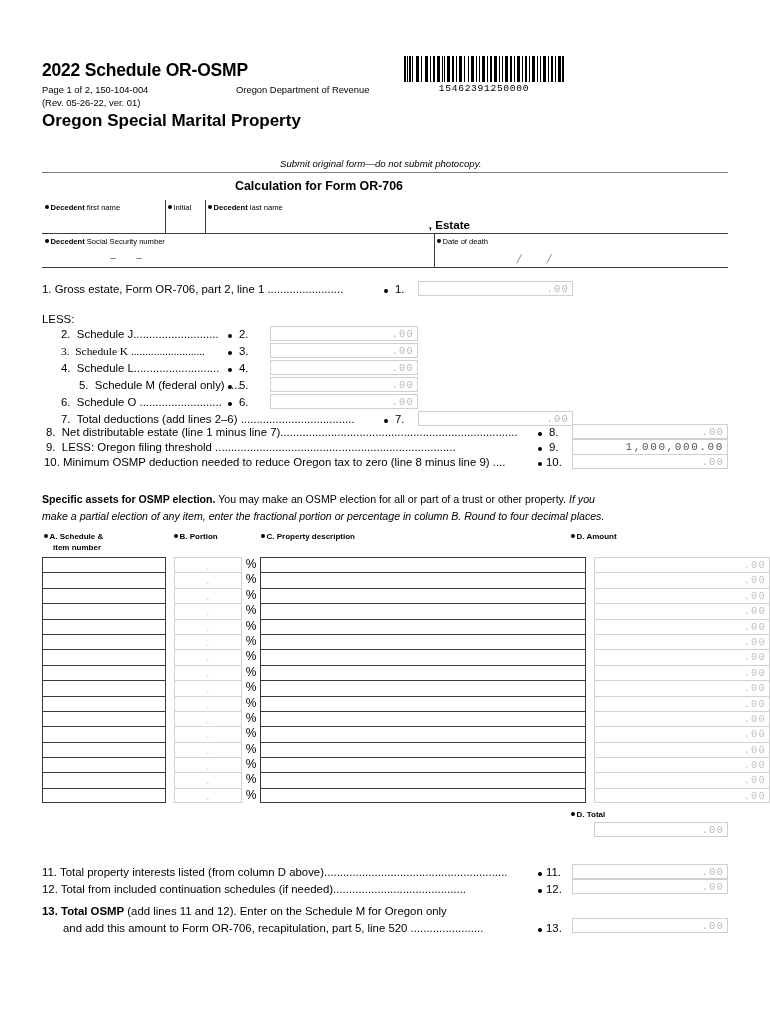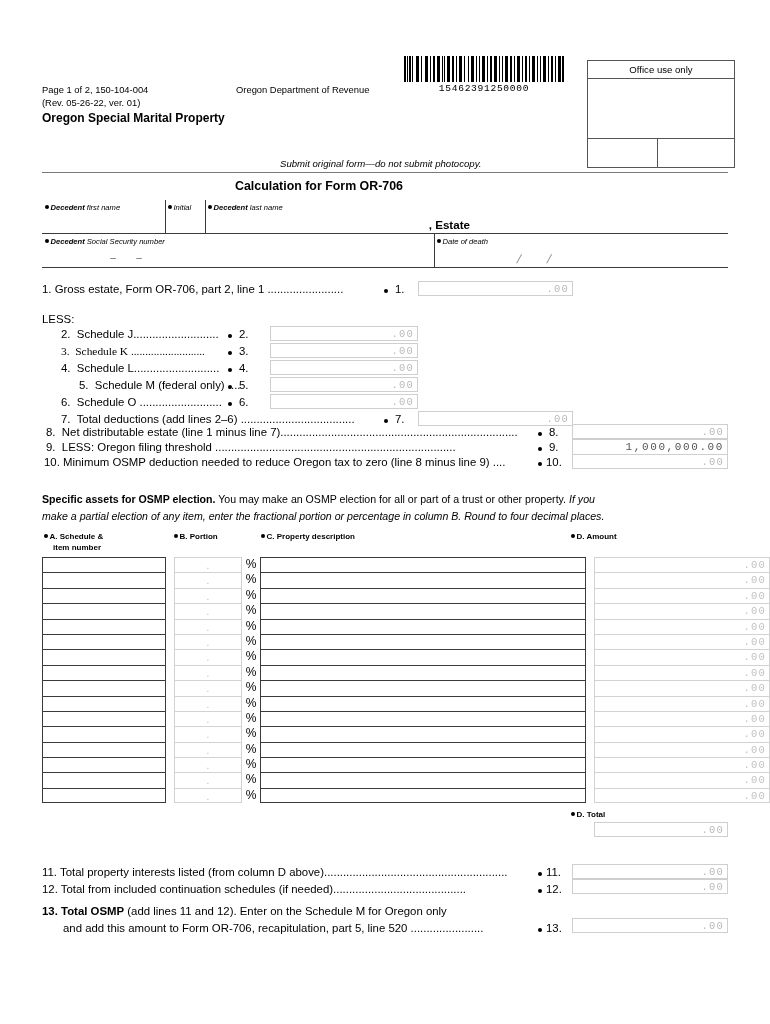--- a/index.html
+++ b/index.html
@@ -17,21 +17,21 @@
   
   .hdr-title {
     position:absolute; left:42px; top:60px;
     font-size:17.5px; font-weight:bold; letter-spacing:-0.2px;
   }
   .hdr-sub1 { position:absolute; left:42px; top:84px; font-size:9.4px; }
   .hdr-sub2 { position:absolute; left:42px; top:97px; font-size:9.4px; }
   .hdr-dept { position:absolute; left:236px; top:84px; font-size:9.4px; }
   .hdr-title2 {
     position:absolute; left:42px; top:111px;
-    font-size:12px; font-weight:bold;
+    font-size:17px; font-weight:bold;
   }
 
   
   .barcode-wrap { position:absolute; left:404px; top:56px; width:160px; }
   .barcode { height:26px; width:160px; display:block; }
   .barcode-num {
     font-family:"Liberation Mono", monospace;
     font-size:9.6px; text-align:center; letter-spacing:0.7px;
     margin-top:1px;
   }
@@ -64,21 +64,21 @@
     text-align:center; font-size:12.4px; font-weight:bold;
   }
 
   
   .dec {
     position:absolute; left:42px; top:200px; width:686px;
   }
   .dec-row1 { position:relative; height:34px; border-bottom:1.6px solid #3a3a3a; }
   .dec-row2 { position:relative; height:34px; border-bottom:1.6px solid #3a3a3a; }
   .v-div { position:absolute; top:0; bottom:0; width:1px; background:#3a3a3a; }
-  .fl { font-size:7.6px; position:absolute; top:3px; white-space:nowrap;font-style:italic; }
+  .fl { font-size:7.6px; position:absolute; top:3px; white-space:nowrap; }
   .fl b { font-size:7.6px; }
   .bullet {
     display:inline-block; width:4px; height:4px; border-radius:50%;
     background:#000; vertical-align:1px; margin-right:1.5px;
   }
   .estate-lbl {
     position:absolute; right:258px; bottom:2px;
     font-size:11.6px; font-weight:bold;
   }
   .ssn-marks {
@@ -143,20 +143,21 @@
   }
   .rowD:last-child { border-bottom:1px solid #d2d2d2; }
 
   .dtot-lbl { position:absolute; left:571px; top:810px; font-size:8px; font-weight:bold; }
 </style>
 </head>
 <body>
 
 <div class="page">
 
+  <div class="hdr-title">2022 Schedule OR-OSMP</div>
   <div class="hdr-sub1">Page 1 of 2, 150-104-004</div>
   <div class="hdr-sub2">(Rev. 05-26-22, ver. 01)</div>
   <div class="hdr-dept">Oregon Department of Revenue</div>
   <div class="hdr-title2">Oregon Special Marital Property</div>
 
   <div class="barcode-wrap">
     <svg class="barcode" viewBox="0 0 160 26" preserveAspectRatio="none">
       <g fill="#000">
         <rect x="0" y="0" width="2" height="26"></rect>
           <rect x="3" y="0" width="1" height="26"></rect>
@@ -199,28 +200,20 @@
         <rect x="144" y="0" width="1" height="26"></rect>
           <rect x="147" y="0" width="2" height="26"></rect>
         <rect x="151" y="0" width="1" height="26"></rect>
           <rect x="154" y="0" width="3" height="26"></rect>
         <rect x="158" y="0" width="2" height="26"></rect>
       </g>
     </svg>
     <div class="barcode-num">15462391250000</div>
   </div>
 
-  <div class="office">
-    <div class="office-hd">Office use only</div>
-    <div class="office-big"></div>
-    <div class="office-row">
-      <div class="office-cell-l"></div>
-      <div class="office-cell-r"></div>
-    </div>
-  </div>
 
   <div class="submit-note">Submit original form—do not submit photocopy.</div>
   <div class="rule-full" style="top:172px;"></div>
   <div class="calc-title">Calculation for Form OR-706</div>
 
   <div class="dec">
     <div class="dec-row1">
       <div class="v-div" style="left:123px;"></div>
       <div class="v-div" style="left:163px;"></div>
       <div class="fl" style="left:3px;">

